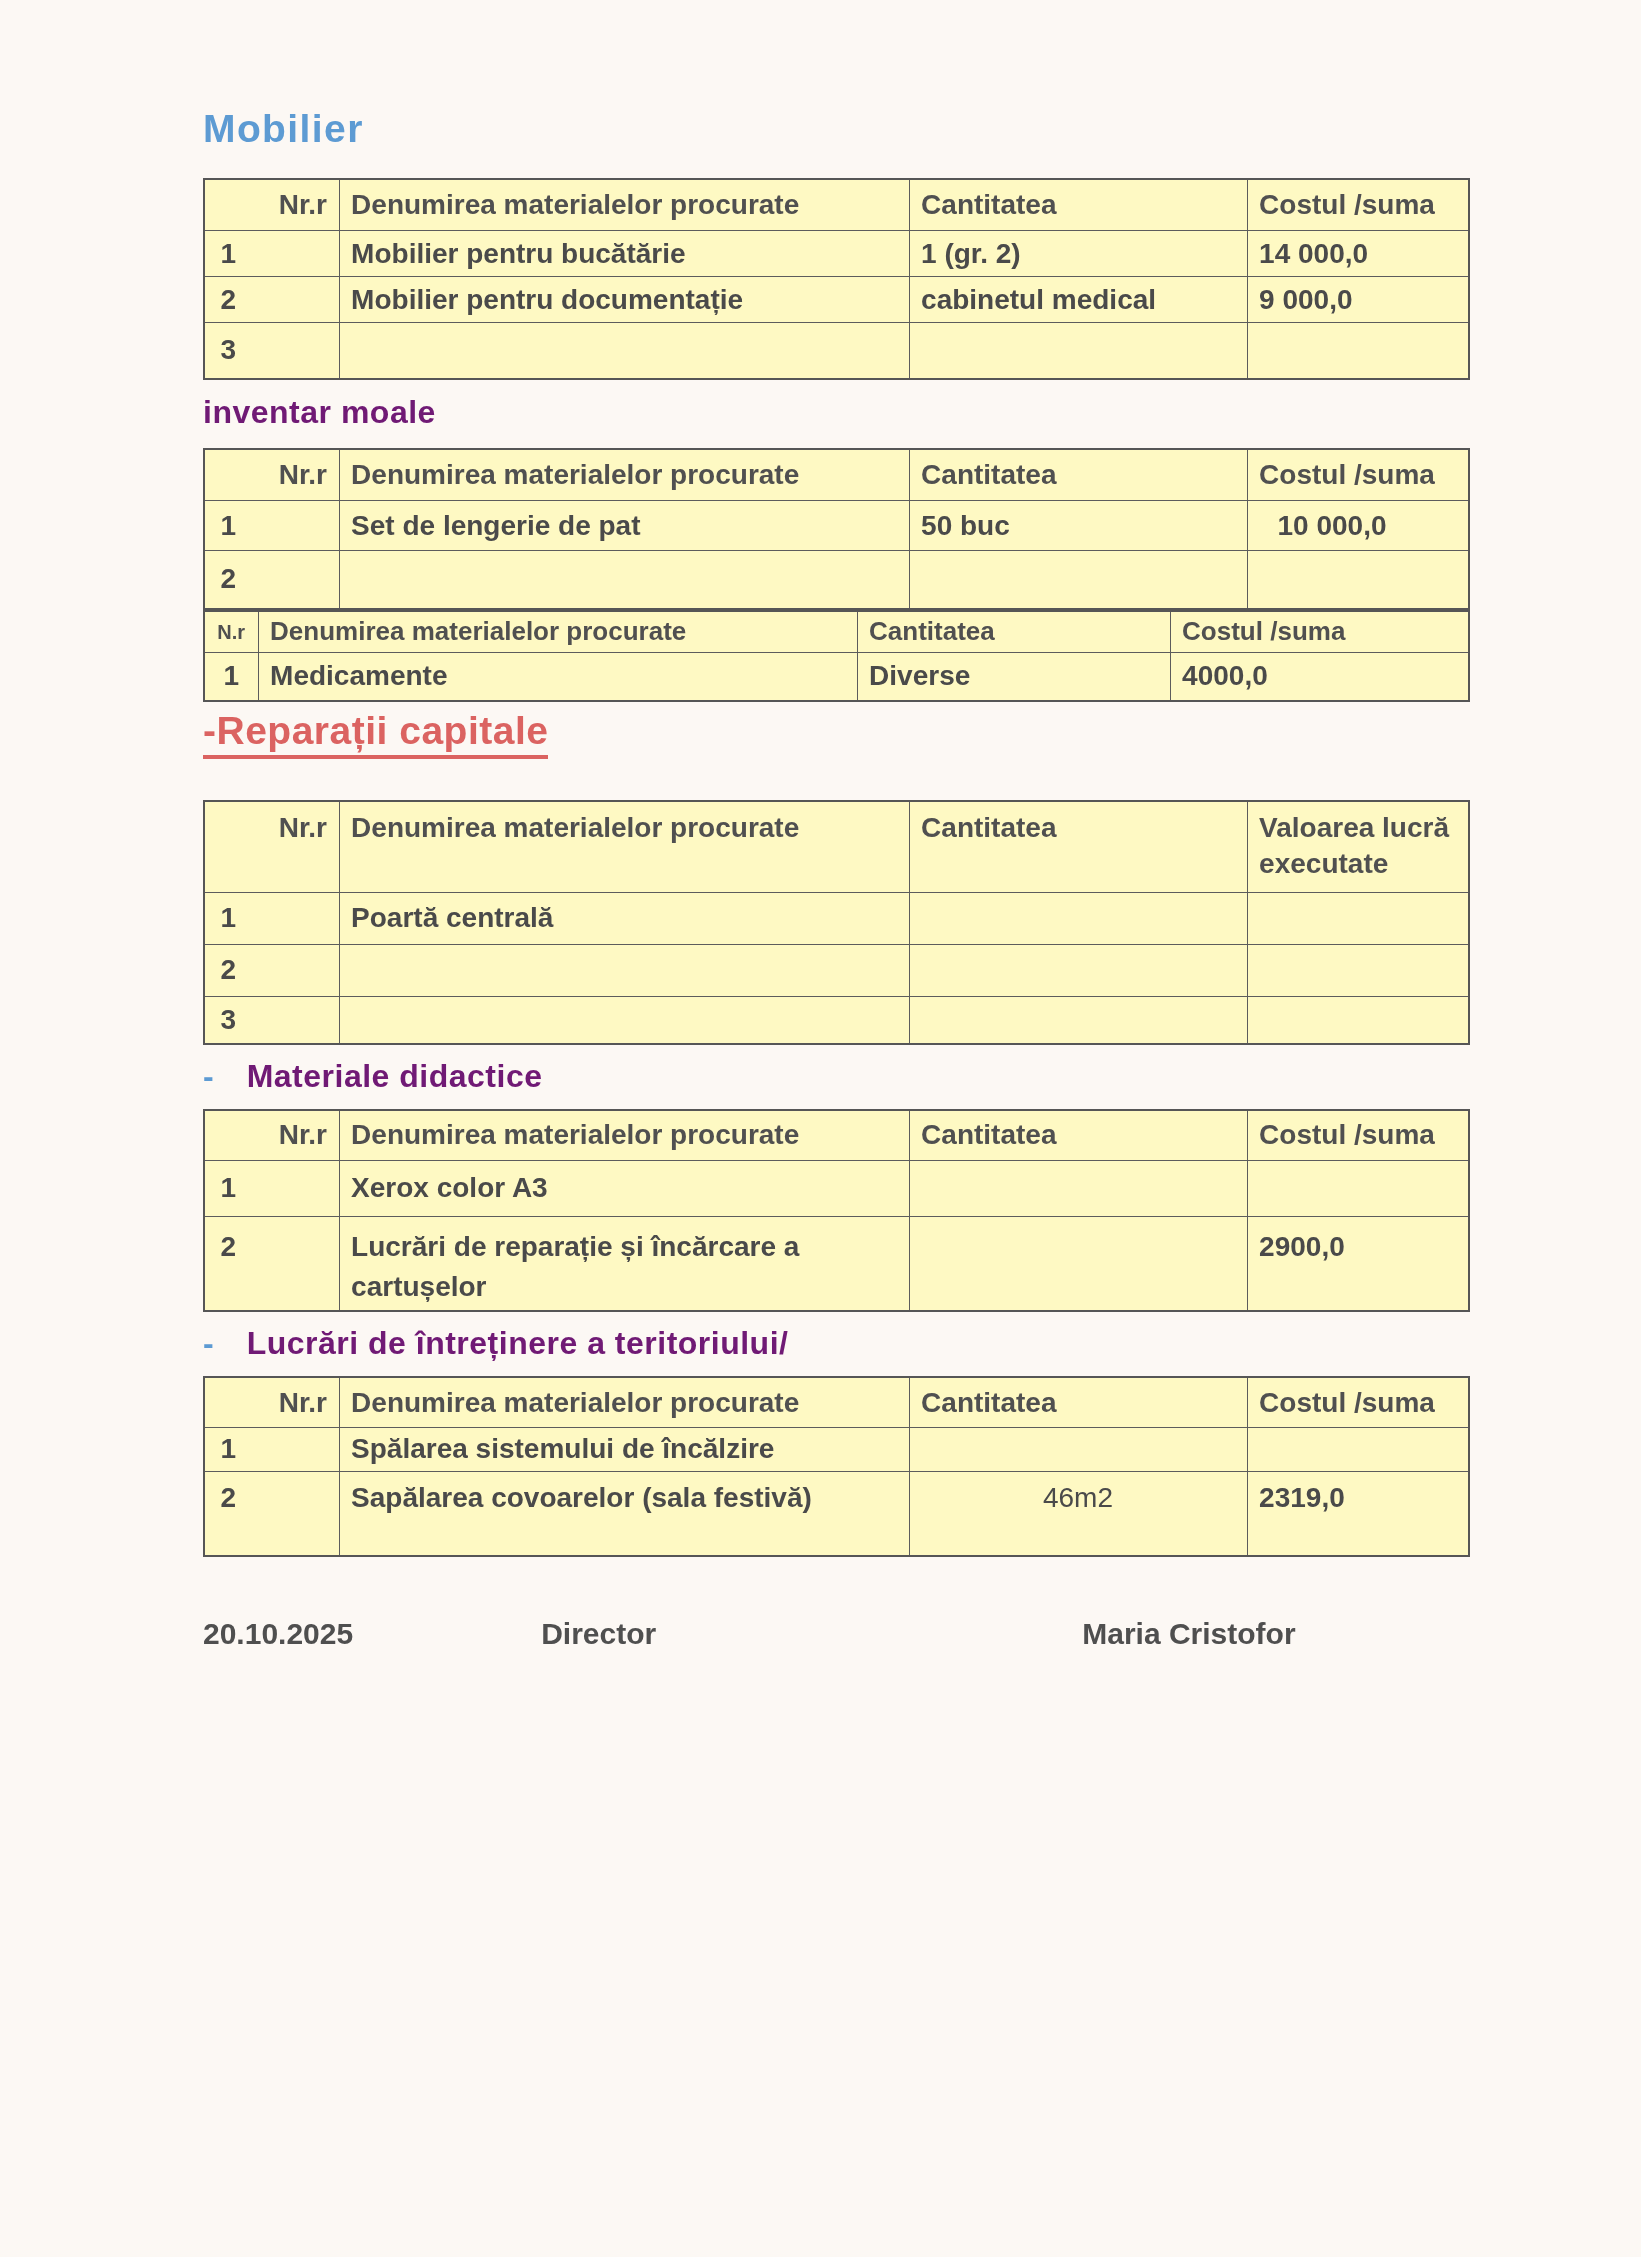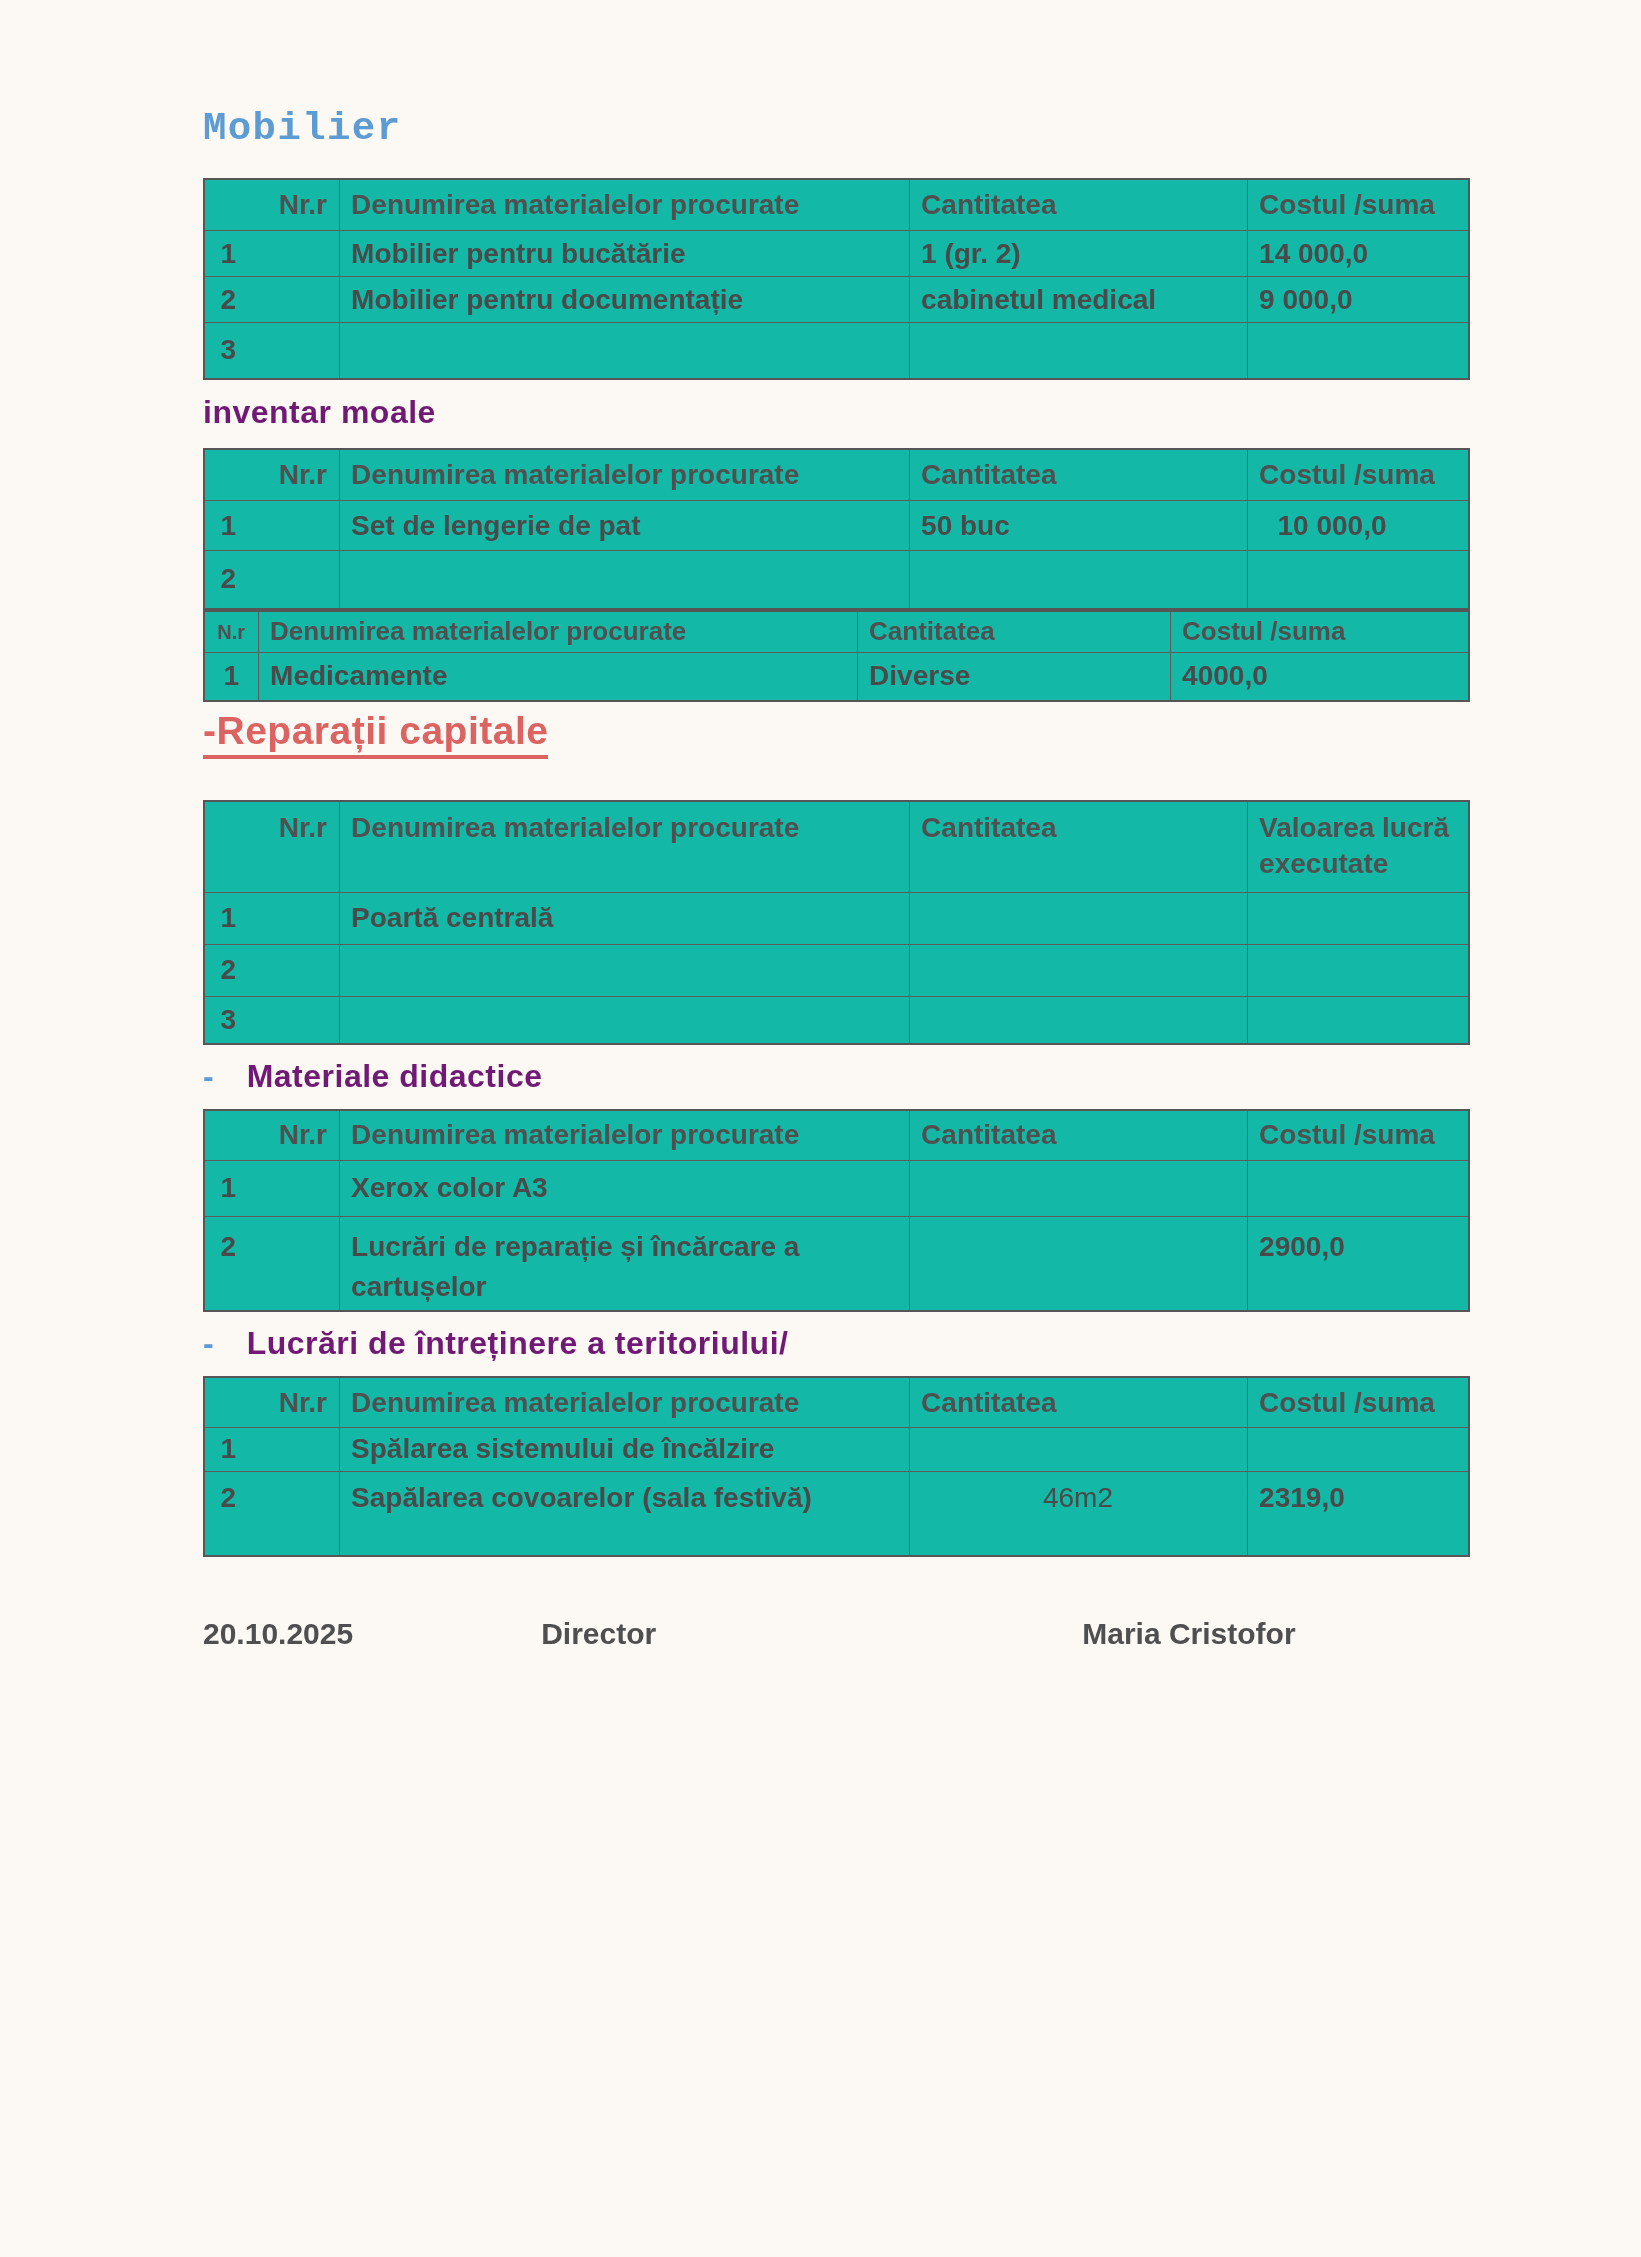--- a/index.html
+++ b/index.html
@@ -15,33 +15,33 @@
   
   .hd{font-weight:700;line-height:1.1;display:flex;align-items:baseline;}
   .hd .dash{color:#5d9bd3;margin-right:33px;font-weight:700;}
   .v-blue-lg .heading-text{color:#5d9bd3;font-size:39px;letter-spacing:1.4px;}
   .v-blue-md .heading-text{color:#701a75;font-size:32px;letter-spacing:0.5px;}
   .v-blue-md .dash,.v-blue-lg .dash{font-size:32px;}
   .v-red .heading-text{
     color:#db6361;font-size:39px;letter-spacing:0.5px;
     border-bottom:4.8px solid #db6361;padding-bottom:2.9px;text-align:right;
   }
-  .hd-mobilier{margin:0 0 27px 0;font-family:Liberation Mono, monospace;}
+  .hd-mobilier{margin:0 0 27px 0;}
   .hd-inventar{margin:15.4px 0 17.4px 0;}
   .hd-medicamente{margin:15.4px 0 39px 0;}
   .hd-reparatii{margin:7.7px 0 41px 0;}
   .hd-didactice{margin:13.5px 0 15.4px 0;}
   .hd-teritoriu{margin:13.5px 0 15.4px 0;}
 
   
   table.tbl{
     border-collapse:collapse;table-layout:fixed;
     width:1265px;
     border:2.9px solid #565656;
-    background:#14b8a6;
+    background:#fef9c3;
   }
   .tbl th,.tbl td{
     border:1.9px solid #5c5c5c;
     font-size:28px;font-weight:700;color:#4a4a4a;
     padding:0 7.7px 0 11.6px;text-align:left;vertical-align:middle;
     overflow:hidden;line-height:1.3;
   }
   .tbl th{color:#505050;}
   .tbl th:first-child{text-align:right;padding-right:11.6px;}
   .tbl td:first-child{padding-left:15.4px;}

